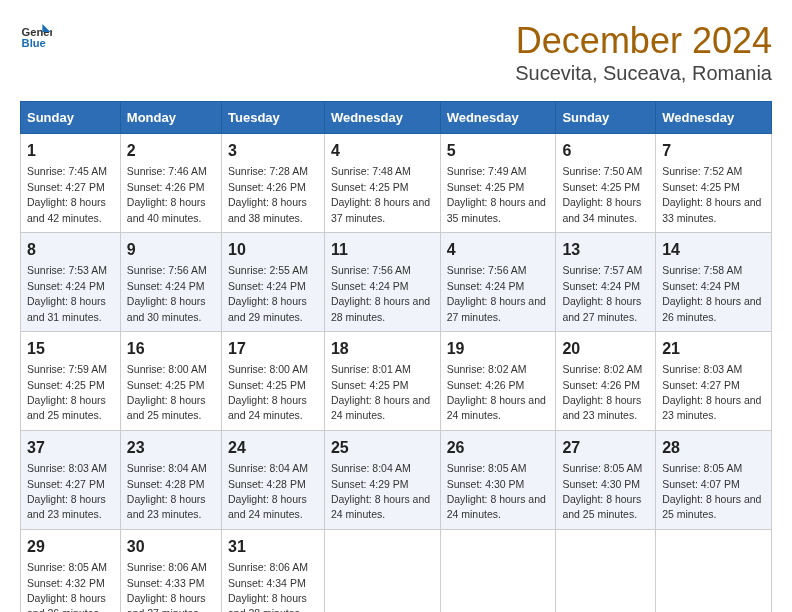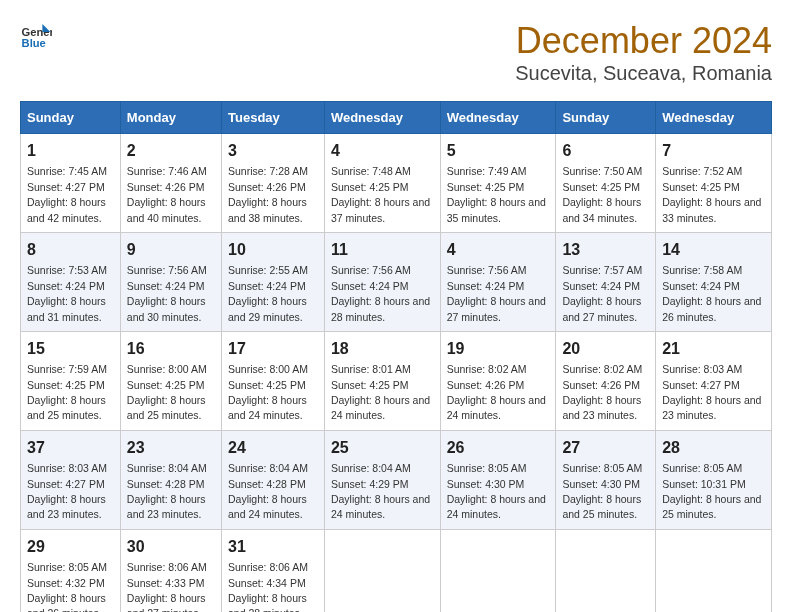--- a/index.html
+++ b/index.html
@@ -135,21 +135,21 @@
         <td><span class="day-num">20</span><span class="day-info">Sunrise: 8:02 AM</span><br><span class="day-info">Sunset: 4:26 PM</span><br><span class="day-info">Daylight: 8 hours and 23 minutes.</span></td>
         <td><span class="day-num">21</span><span class="day-info">Sunrise: 8:03 AM</span><br><span class="day-info">Sunset: 4:27 PM</span><br><span class="day-info">Daylight: 8 hours and 23 minutes.</span></td>
       </tr>
       <tr>
         <td><span class="day-num">37</span><span class="day-info">Sunrise: 8:03 AM</span><br><span class="day-info">Sunset: 4:27 PM</span><br><span class="day-info">Daylight: 8 hours and 23 minutes.</span></td>
         <td><span class="day-num">23</span><span class="day-info">Sunrise: 8:04 AM</span><br><span class="day-info">Sunset: 4:28 PM</span><br><span class="day-info">Daylight: 8 hours and 23 minutes.</span></td>
         <td><span class="day-num">24</span><span class="day-info">Sunrise: 8:04 AM</span><br><span class="day-info">Sunset: 4:28 PM</span><br><span class="day-info">Daylight: 8 hours and 24 minutes.</span></td>
         <td><span class="day-num">25</span><span class="day-info">Sunrise: 8:04 AM</span><br><span class="day-info">Sunset: 4:29 PM</span><br><span class="day-info">Daylight: 8 hours and 24 minutes.</span></td>
         <td><span class="day-num">26</span><span class="day-info">Sunrise: 8:05 AM</span><br><span class="day-info">Sunset: 4:30 PM</span><br><span class="day-info">Daylight: 8 hours and 24 minutes.</span></td>
         <td><span class="day-num">27</span><span class="day-info">Sunrise: 8:05 AM</span><br><span class="day-info">Sunset: 4:30 PM</span><br><span class="day-info">Daylight: 8 hours and 25 minutes.</span></td>
-        <td><span class="day-num">28</span><span class="day-info">Sunrise: 8:05 AM</span><br><span class="day-info">Sunset: 10:31 PM</span><br><span class="day-info">Daylight: 8 hours and 25 minutes.</span></td>
+        <td><span class="day-num">28</span><span class="day-info">Sunrise: 8:05 AM</span><br><span class="day-info">Sunset: 4:07 PM</span><br><span class="day-info">Daylight: 8 hours and 25 minutes.</span></td>
       </tr>
       <tr>
         <td><span class="day-num">29</span><span class="day-info">Sunrise: 8:05 AM</span><br><span class="day-info">Sunset: 4:32 PM</span><br><span class="day-info">Daylight: 8 hours and 26 minutes.</span></td>
         <td><span class="day-num">30</span><span class="day-info">Sunrise: 8:06 AM</span><br><span class="day-info">Sunset: 4:33 PM</span><br><span class="day-info">Daylight: 8 hours and 27 minutes.</span></td>
         <td><span class="day-num">31</span><span class="day-info">Sunrise: 8:06 AM</span><br><span class="day-info">Sunset: 4:34 PM</span><br><span class="day-info">Daylight: 8 hours and 28 minutes.</span></td>
         <td></td>
         <td></td>
         <td></td>
         <td></td>
       </tr>

